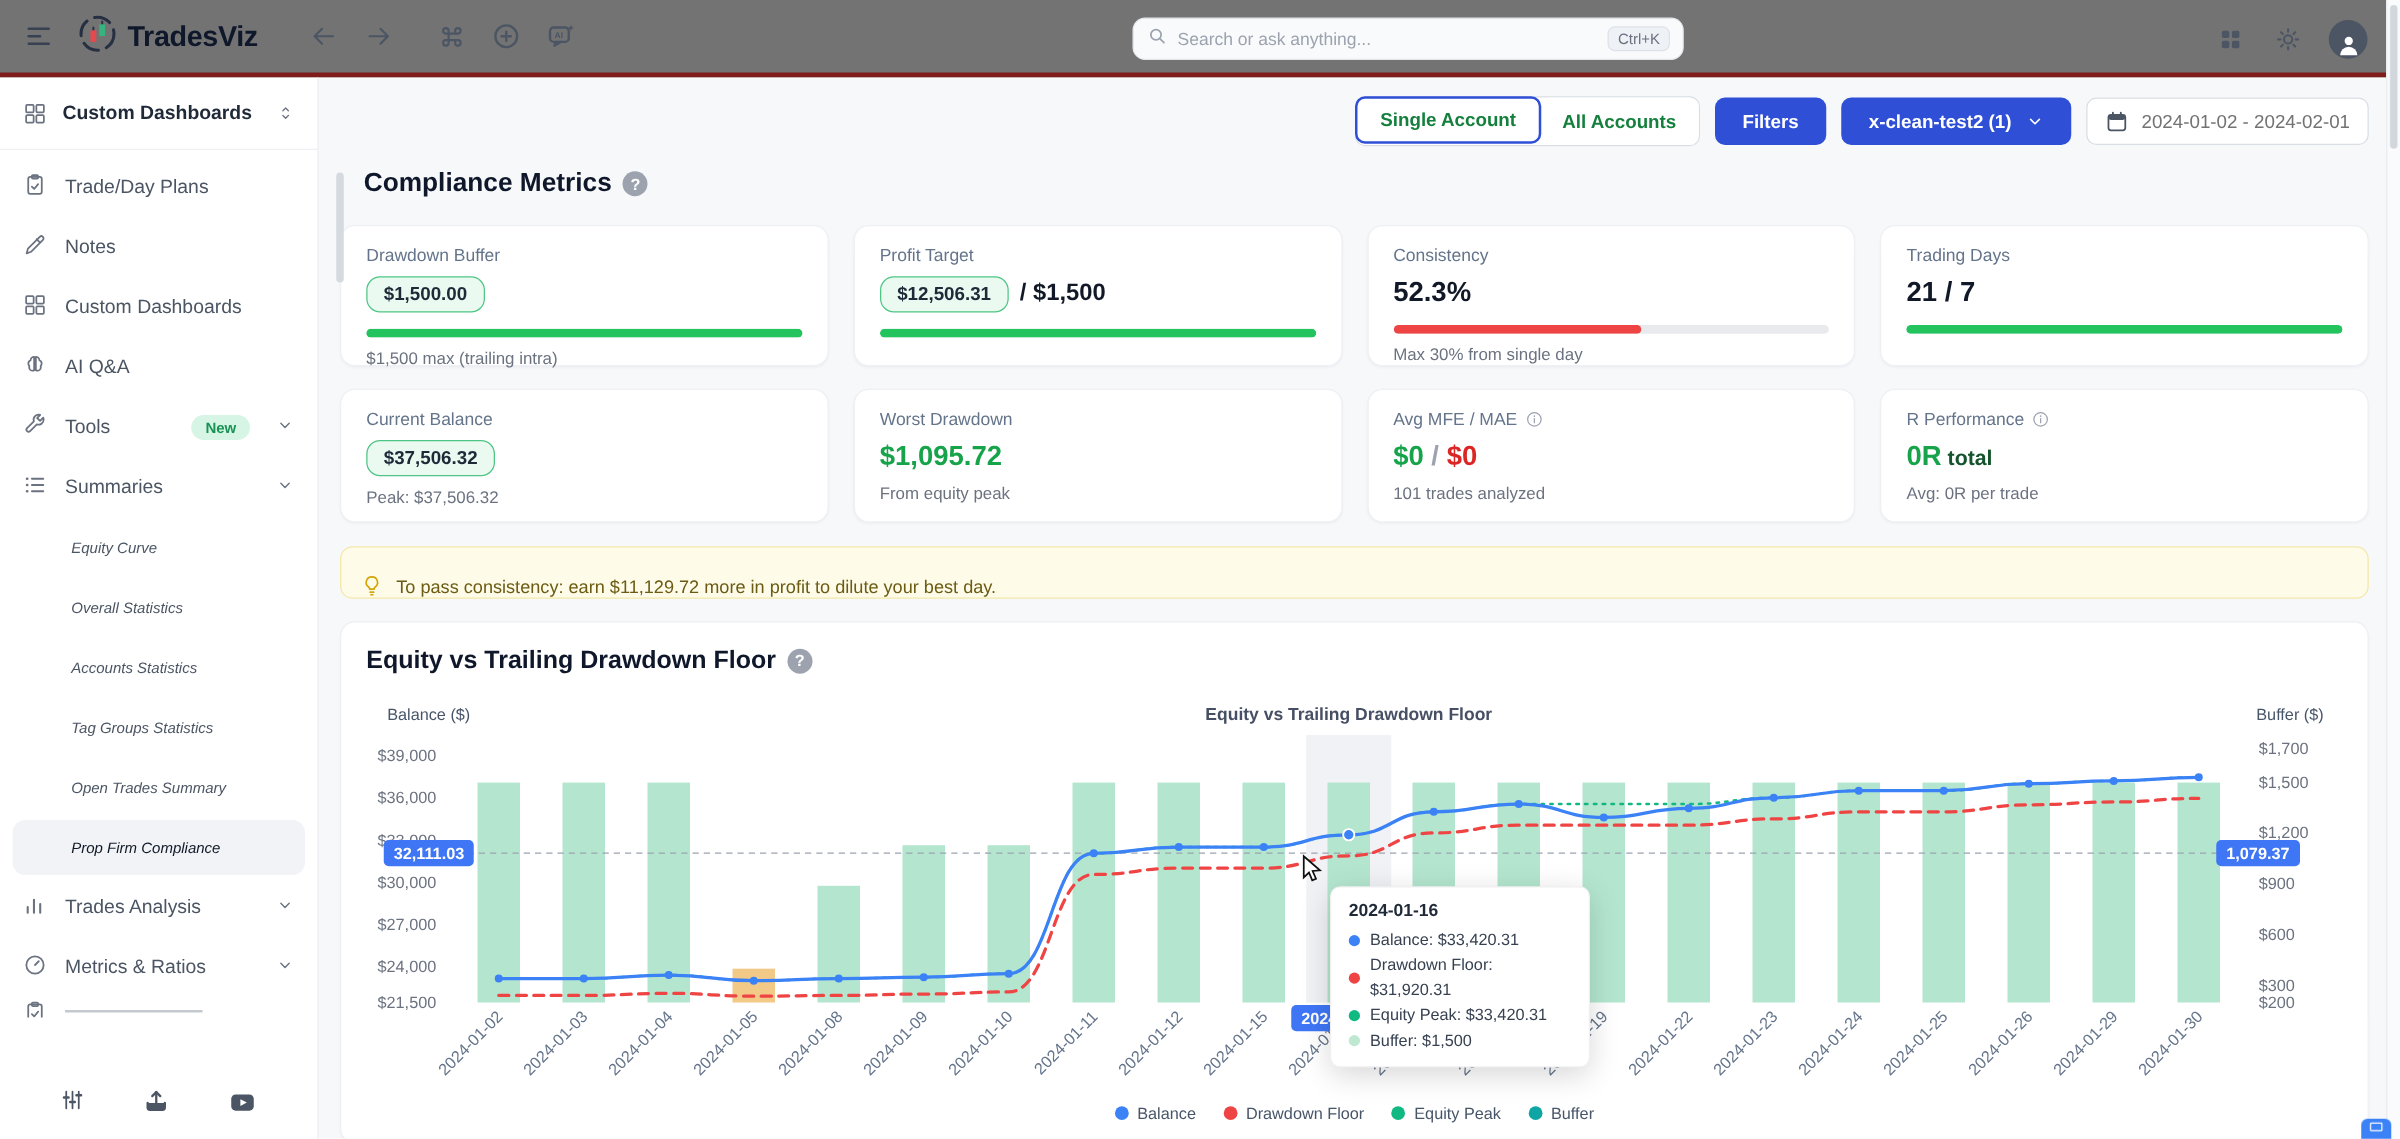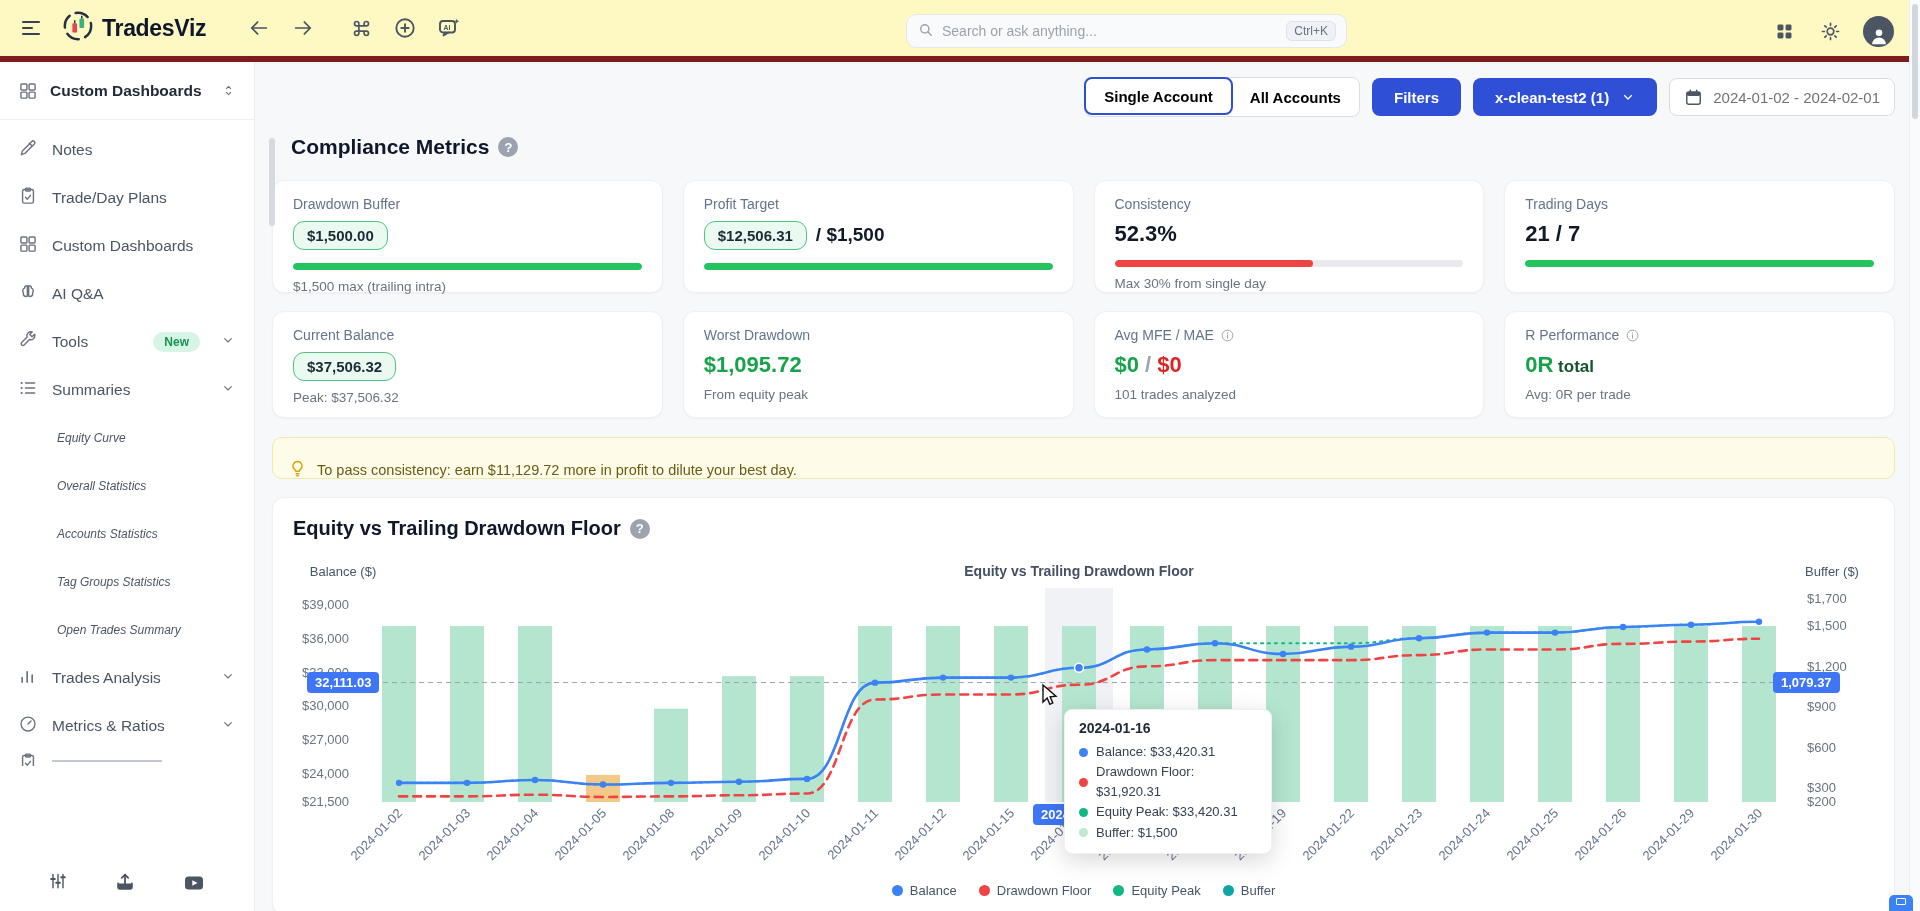--- a/index.html
+++ b/index.html
@@ -1,20 +1,20 @@
 <!DOCTYPE html>
 <html><head>
 <meta charset="utf-8">
 <style>
   * { margin:0; padding:0; box-sizing:border-box; }
   html,body { width:1920px; height:911px; overflow:hidden; background:#fff;
     font-family:"Liberation Sans", sans-serif; color:#111827; }
 
   
-  .topnav { height:62px; background:#fef9c3; border-bottom:6px solid #7f1d1d;
+  .topnav { height:62px; background:#737373; border-bottom:4px solid #7f1d1d;
     display:flex; align-items:center; padding:0 22px; position:relative; }
   .burger { width:20px; display:flex; flex-direction:column; gap:4px; cursor:pointer; margin-right:20px;}
   .burger span { height:2px; background:#374151; border-radius:2px; }
   .burger span:nth-child(1){width:18px}.burger span:nth-child(2){width:11px}.burger span:nth-child(3){width:18px}
   .brand { display:flex; align-items:center; gap:8px; margin-right:40px;}
   .brand-name { font-size:23px; font-weight:800; color:#0f172a; letter-spacing:-.3px;}
   .nav-ic { width:26px; height:26px; display:flex; align-items:center; justify-content:center;
     margin-right:18px; cursor:pointer;}
   .nav-ic svg { stroke:#4b5563; fill:none; stroke-width:1.9; stroke-linecap:round; stroke-linejoin:round;}
   .searchbox { position:absolute; left:906px; top:14px; width:441px; height:34px; background:#f9fafb;
@@ -49,21 +49,21 @@
   .sb-foot svg { stroke:#4b5563; fill:none; stroke-width:2; stroke-linecap:round; stroke-linejoin:round;}
 
   .main { flex:1; background:#f7f8fa; position:relative; overflow:hidden;}
   .left-scroll-thumb { position:absolute; left:14px; top:76px; width:6px; height:88px;
     border-radius:3px; background:#d5dae0; }
 
   
   .toolbar { display:flex; justify-content:flex-end; align-items:center; gap:12px; margin:16px 25px 0 0; height:38px;}
   .seg { display:flex; background:#fff; border:1px solid #d9dee5; border-radius:8px;}
   .seg button { height:38px; padding:0 18px; background:#fff; font-size:15px; font-weight:600;
-    color:#000000; border:none; cursor:pointer; font-family:"Liberation Sans",sans-serif; border-radius:8px;}
+    color:#15803d; border:none; cursor:pointer; font-family:"Liberation Sans",sans-serif; border-radius:8px;}
   .seg button.active { border:2px solid #2e4fd6; margin:-1px; position:relative; z-index:1;}
   .btn-blue { height:38px; padding:0 22px; background:#2e4fd6; color:#fff; font-size:15px; font-weight:700;
     border:none; border-radius:8px; cursor:pointer; font-family:"Liberation Sans",sans-serif;
     display:flex; align-items:center; gap:12px;}
   .btn-blue svg { stroke:#fff; fill:none; stroke-width:2.2; stroke-linecap:round; stroke-linejoin:round;}
   .date-btn { height:38px; background:#fff; border:1px solid #d9dee5; border-radius:8px; padding:0 14px;
     display:flex; align-items:center; gap:10px; font-size:15px; font-weight:500; color:#737373; cursor:pointer;}
 
   
   .h-row { display:flex; align-items:center; gap:9px; margin:19px 0 0 36px;}
@@ -216,32 +216,32 @@
           <rect x="13.3" y="13.3" width="7.2" height="7.2" rx="1"></rect>
         </svg>
       <span class="lbl">Custom Dashboards</span>
       <svg width="15" height="15" viewBox="0 0 24 24" style="margin-left:auto">
           <path d="M8.5 9L12 5.5 15.5 9M8.5 15l3.5 3.5L15.5 15"></path>
         </svg>
     </div>
     <nav class="sb-nav" id="sb-nav">
         <div class="sb-item">
           <span><svg width="20" height="20" viewBox="0 0 24 24" fill="none" stroke="#6b7280" stroke-width="1.7" stroke-linecap="round" stroke-linejoin="round">
-              <path d="M4 20l1.2-4.5L16.6 4.1a2.1 2.1 0 0 1 3 3L8.2 18.5 4 20z"></path>
-              <path d="M13.6 6.4l3 3"></path>
-            </svg></span>
-          <span>Notes</span>
-        </div>
-        <div class="sb-item">
-          <span><svg width="20" height="20" viewBox="0 0 24 24" fill="none" stroke="#6b7280" stroke-width="1.7" stroke-linecap="round" stroke-linejoin="round">
               <rect x="5.5" y="4.2" width="13" height="16.3" rx="2"></rect>
               <rect x="9" y="2.5" width="6" height="3.4" rx="1"></rect>
               <path d="M9 13.6l2.2 2.2 3.8-4.6"></path>
             </svg></span>
           <span>Trade/Day Plans</span>
+        </div>
+        <div class="sb-item">
+          <span><svg width="20" height="20" viewBox="0 0 24 24" fill="none" stroke="#6b7280" stroke-width="1.7" stroke-linecap="round" stroke-linejoin="round">
+              <path d="M4 20l1.2-4.5L16.6 4.1a2.1 2.1 0 0 1 3 3L8.2 18.5 4 20z"></path>
+              <path d="M13.6 6.4l3 3"></path>
+            </svg></span>
+          <span>Notes</span>
         </div>
         <div class="sb-item">
           <span><svg width="20" height="20" viewBox="0 0 24 24" fill="none" stroke="#6b7280" stroke-width="1.7" stroke-linecap="round" stroke-linejoin="round">
               <rect x="3.5" y="3.5" width="7.2" height="7.2" rx="1"></rect>
               <rect x="13.3" y="3.5" width="7.2" height="7.2" rx="1"></rect>
               <rect x="3.5" y="13.3" width="7.2" height="7.2" rx="1"></rect>
               <rect x="13.3" y="13.3" width="7.2" height="7.2" rx="1"></rect>
             </svg></span>
           <span>Custom Dashboards</span>
         </div>
@@ -270,20 +270,21 @@
           <span>Summaries</span>
           <span class="chev" style=""><svg width="16" height="16" viewBox="0 0 24 24" fill="none" stroke="#6b7280" stroke-width="1.7" stroke-linecap="round" stroke-linejoin="round">
               <path d="M7 10l5 5 5-5"></path>
             </svg></span>
         </div>
         <div class="sb-sub">Equity Curve</div>
         <div class="sb-sub">Overall Statistics</div>
         <div class="sb-sub">Accounts Statistics</div>
         <div class="sb-sub">Tag Groups Statistics</div>
         <div class="sb-sub">Open Trades Summary</div>
+        <div class="sb-sub active">Prop Firm Compliance</div>
         <div class="sb-item">
           <span><svg width="20" height="20" viewBox="0 0 24 24" fill="none" stroke="#6b7280" stroke-width="1.7" stroke-linecap="round" stroke-linejoin="round">
               <path d="M5 19.5v-5.5M11 19.5V7M17 19.5v-8.5" stroke-width="2"></path>
             </svg></span>
           <span>Trades Analysis</span>
           <span class="chev"><svg width="16" height="16" viewBox="0 0 24 24" fill="none" stroke="#6b7280" stroke-width="1.7" stroke-linecap="round" stroke-linejoin="round">
               <path d="M7 10l5 5 5-5"></path>
             </svg></span>
         </div>
         <div class="sb-item">

